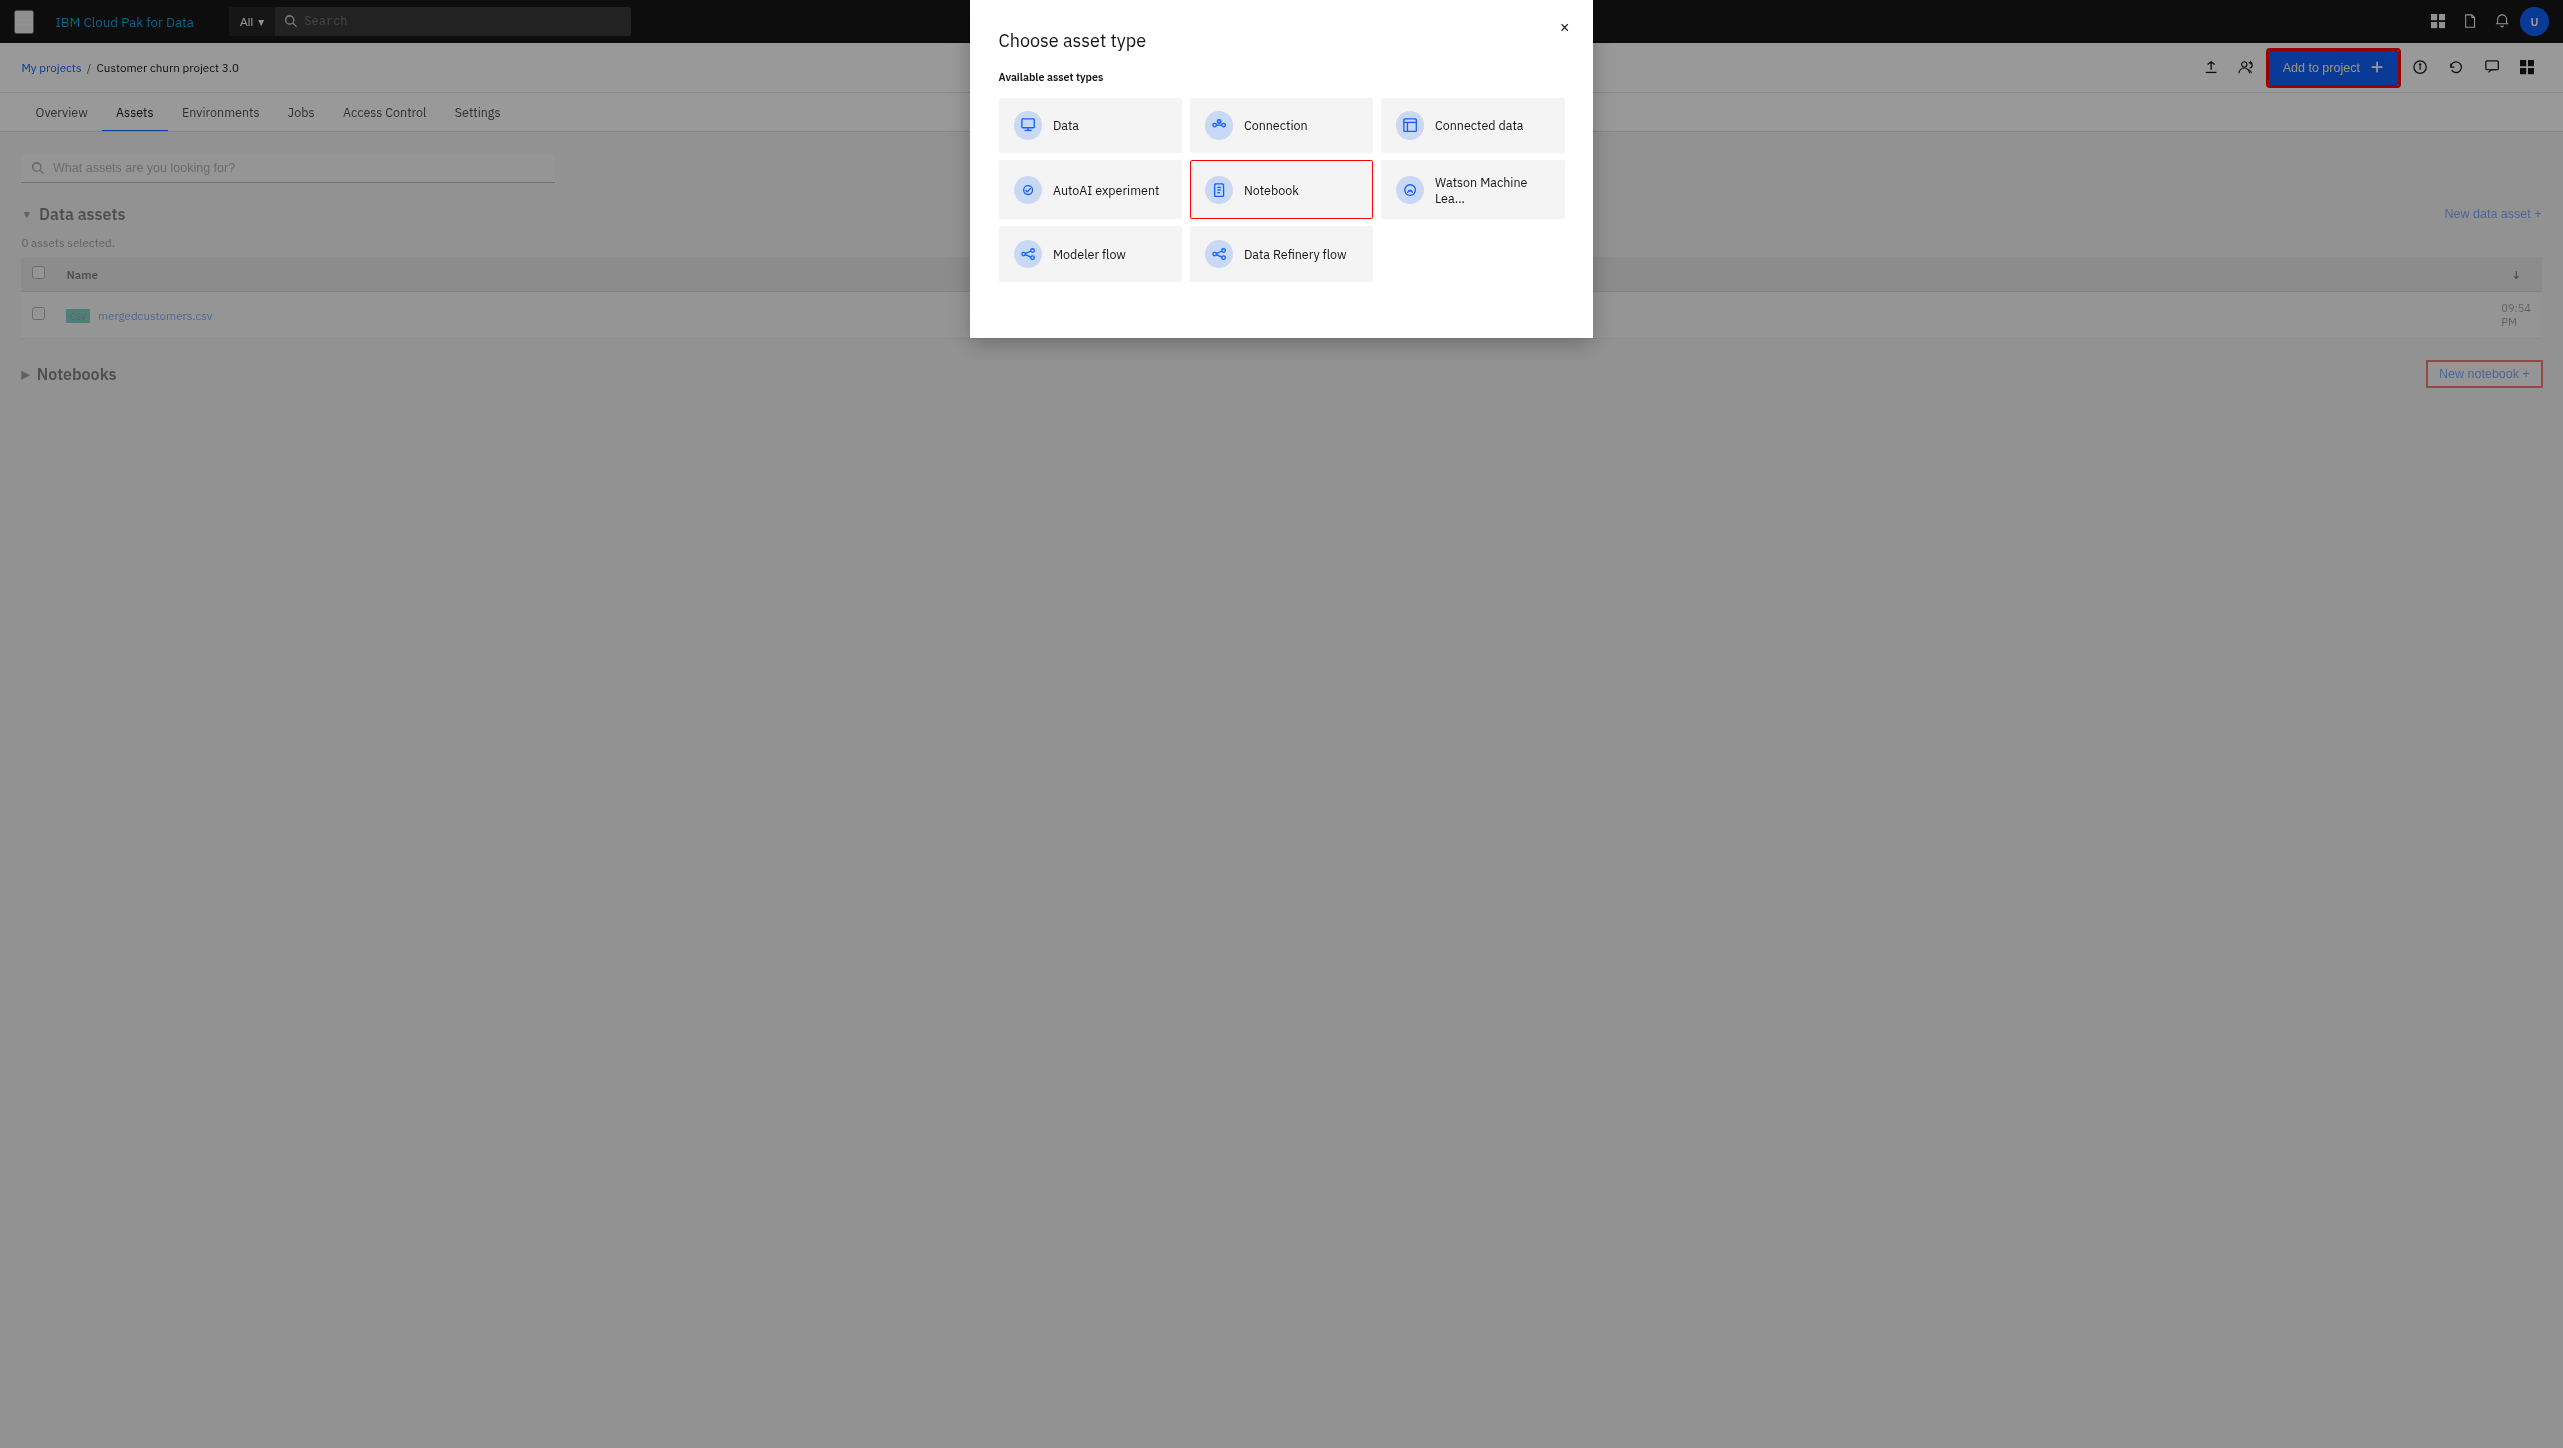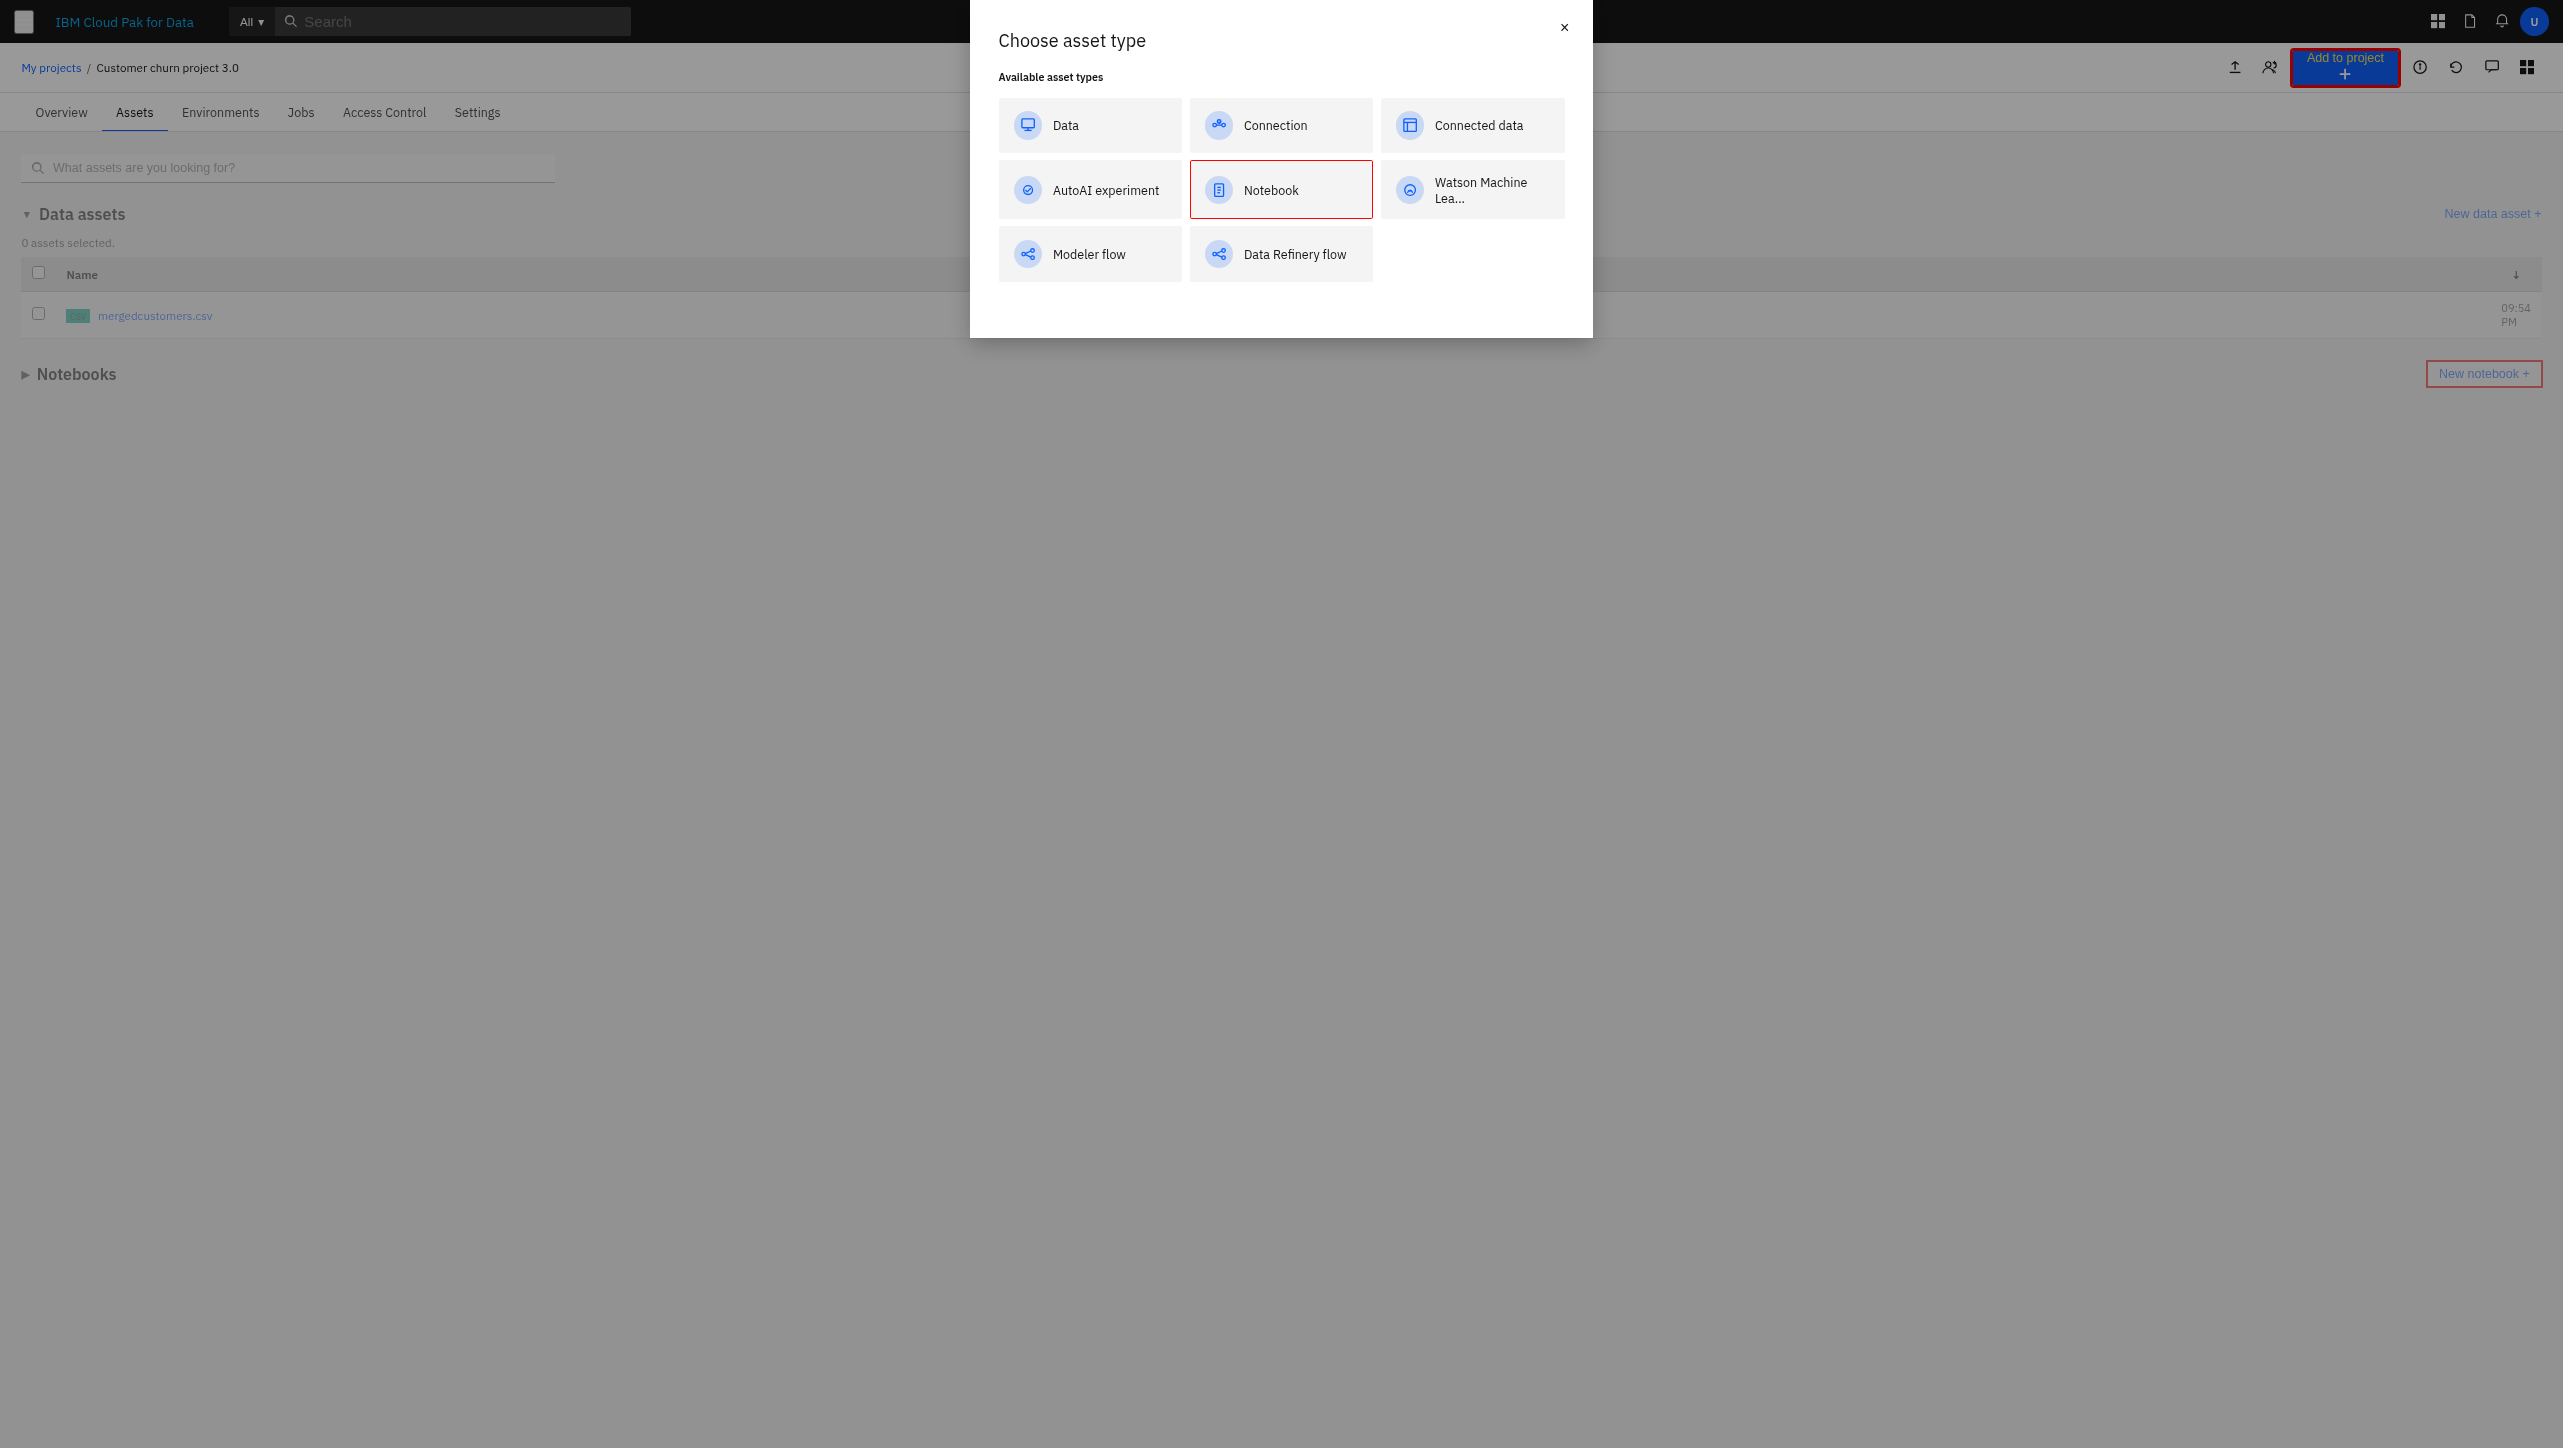--- a/index.html
+++ b/index.html
@@ -47,22 +47,23 @@
       gap: 7.1px;
       border-radius: 0 1.8px 1.8px 0;
       flex: 1;
       max-width: 356px;
     }
     .top-nav-search-box input {
       background: transparent;
       border: none;
       outline: none;
       color: #c6c6c6;
-      font-size: 15px;
+      font-size: 12px;
       width: 100%;
+      font-family: Liberation Mono, monospace;
     }
     .top-nav-icons {
       display: flex;
       align-items: center;
       gap: 3.6px;
       margin-left: auto;
     }
     .top-nav-icon-btn {
       background: none;
       border: none;
@@ -125,32 +126,31 @@
       height: 28.5px;
       display: flex;
       align-items: center;
       justify-content: center;
       font-size: 14.2px;
       border-radius: 1.8px;
     }
     .add-to-project-btn {
       display: flex;
       align-items: center;
-      gap: 2px;
+      gap: 10px;
       background: #0f62fe;
-      color: #fde047;
+      color: #fef9c3;
       border: 1.8px solid #ff0000;
       padding: 0 14.2px;
       height: 36px;
       font-size: 12.5px;
       font-weight: 400;
       cursor: pointer;
       border-radius: 1.8px;
       outline: 2.7px solid #ff0000;
-      flex-direction: column;
     }
 
     
     .tab-bar {
       display: flex;
       align-items: center;
       background: #fff;
       border-bottom: 0.9px solid #e0e0e0;
       padding: 0 21.4px;
     }

